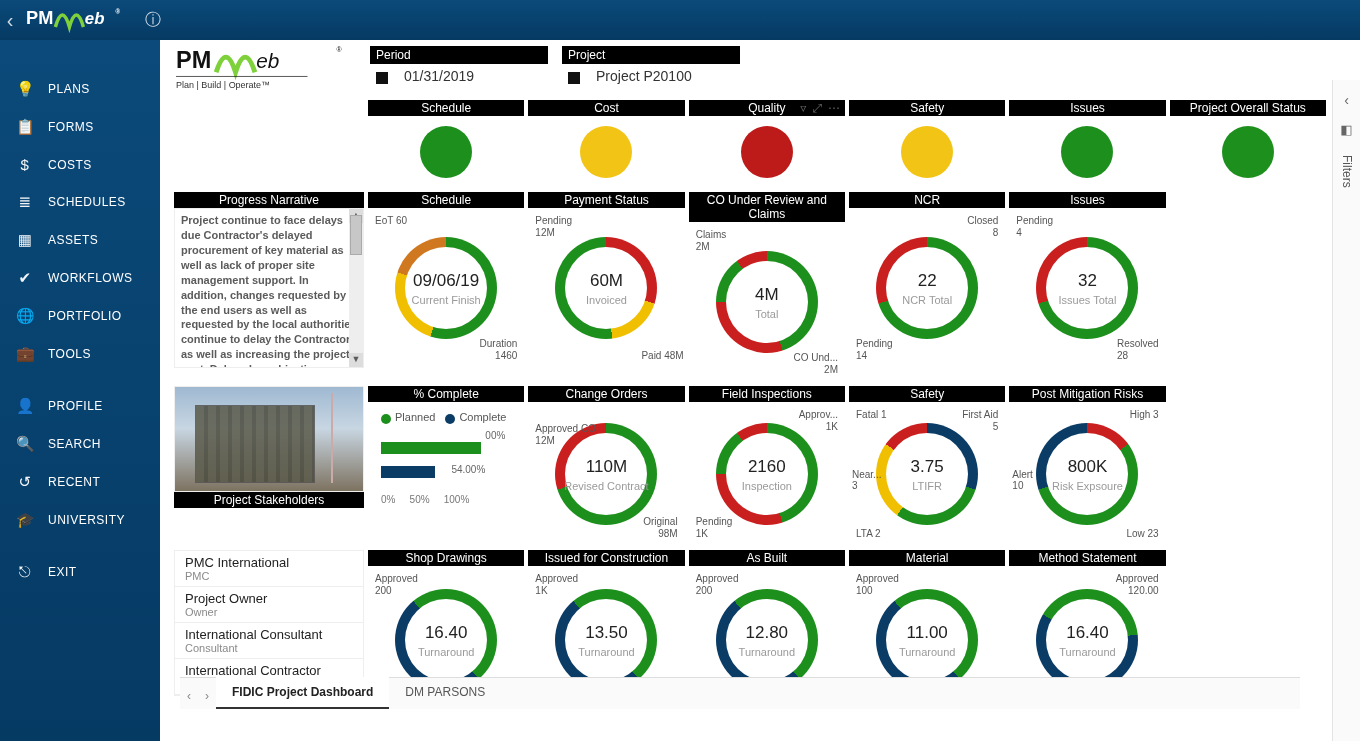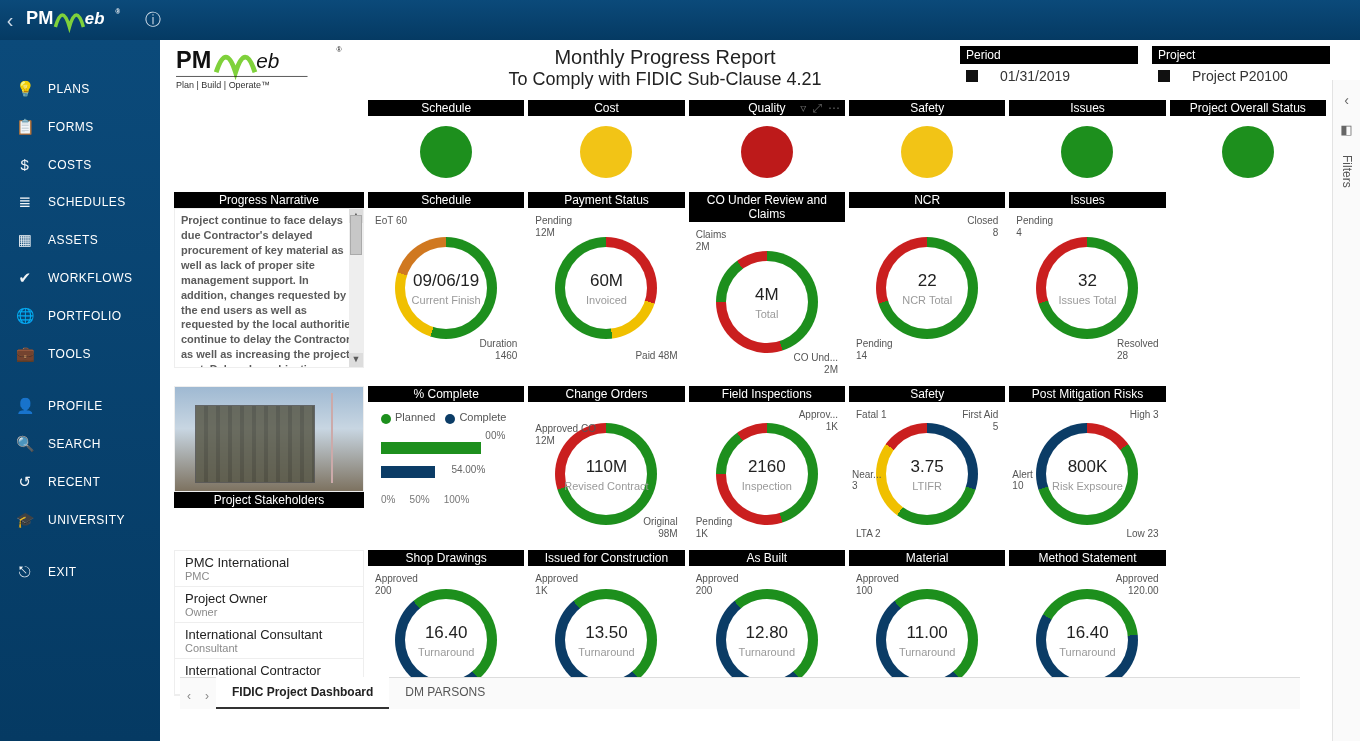--- a/index.html
+++ b/index.html
@@ -29,21 +29,21 @@
 
 .rhead { display:flex; align-items:flex-start; padding:6px 0 2px 0; }
 .rhead .brand { width:200px; padding-left:6px; }
 .rhead .brand svg { width:180px; }
 .rhead .title { flex:1; text-align:center; }
 .rhead .title .t1 { font-size:20px; color:#222; }
 .rhead .title .t2 { font-size:18px; color:#222; }
 .rhead .slicers { width:370px; display:flex; gap:14px; }
 .slicer { flex:1; }
 .slicer .shead { background:#000; color:#fff; font-size:12px; padding:2px 6px; }
-.slicer .sval { display:flex; align-items:center; gap:22px; font-size:14px; padding:4px 6px; }
+.slicer .sval { display:flex; align-items:flex-end; gap:16px; font-size:14px; padding:4px 6px; }
 .slicer .sval .box { width:12px; height:12px; background:#111; }
 
 
 .grid { display:grid; grid-template-columns: 190px repeat(6, 1fr); grid-auto-rows:auto; gap:4px; padding:0 4px; }
 .col-narrative { grid-column:1; }
 .kpi-title { background:#000; color:#fff; font-size:12px; text-align:center; padding:1px 6px; }
 .kpi-body { height:72px; display:flex; align-items:center; justify-content:center; position:relative; }
 .status-dot { width:52px; height:52px; border-radius:50%; }
 .green { background:#1d8f1d; }
 .yellow { background:#f2c416; }
@@ -199,24 +199,20 @@
         <div class="brand">
           <svg viewBox="0 0 260 70">
             <text x="0" y="32" font-size="34" font-weight="bold" fill="#111">PM</text>
             <path d="M58 38 Q72 -6 86 38 Q100 -6 114 38" stroke="#7fd13b" stroke-width="7" fill="none"></path>
             <text x="116" y="32" font-size="30" font-style="italic" fill="#111">eb</text>
             <text x="232" y="8" font-size="10" fill="#111">®</text>
             <line x1="0" y1="44" x2="190" y2="44" stroke="#111" stroke-width="1"></line>
             <text x="0" y="60" font-size="13" fill="#333">Plan | Build | Operate™</text>
           </svg>
         </div>
-        <div class="title">
-          <div class="t1">Monthly Progress Report</div>
-          <div class="t2">To Comply with FIDIC Sub-Clause 4.21</div>
-        </div>
         <div class="slicers">
           <div class="slicer">
             <div class="shead">Period</div>
             <div class="sval">
                 <span class="box"></span>
                 <span>01/31/2019</span>
               </div>
           </div>
           <div class="slicer">
             <div class="shead">Project</div>
@@ -316,21 +312,21 @@
                     <div class="val">60M</div>
                     <div class="lab">Invoiced</div>
                   </div>
         </div>
       </div>
       <div class="annot" style="left:6px;top:6px;text-align:left;">
                 <div>Pending</div>
                 <div>12M</div>
               </div>
 
-      <div class="annot" style="right:6px;bottom:6px;text-align:right;">
+      <div class="annot" style="right:0;bottom:6px;text-align:right;">
                 <div>Paid 48M</div>
               </div>
 
     </div>
   </div>
           <div class="section">
     <div class="kpi-title">CO Under Review and Claims</div>
     <div class="tile">
       <div class="donut-wrap">
         <div class="donut grad-grg">

